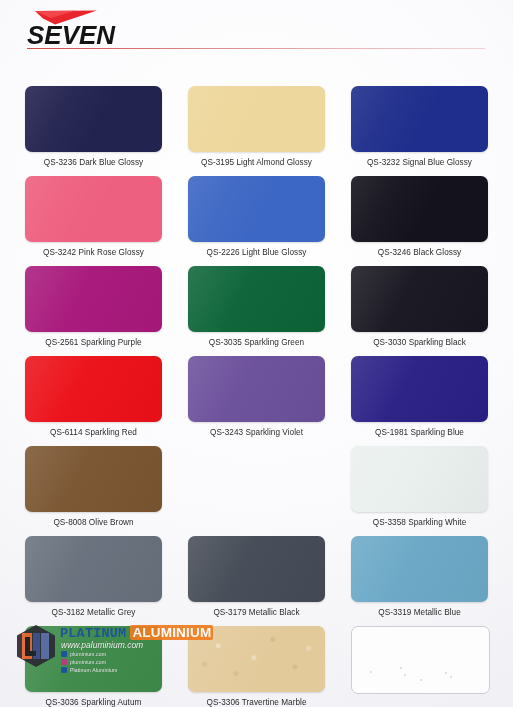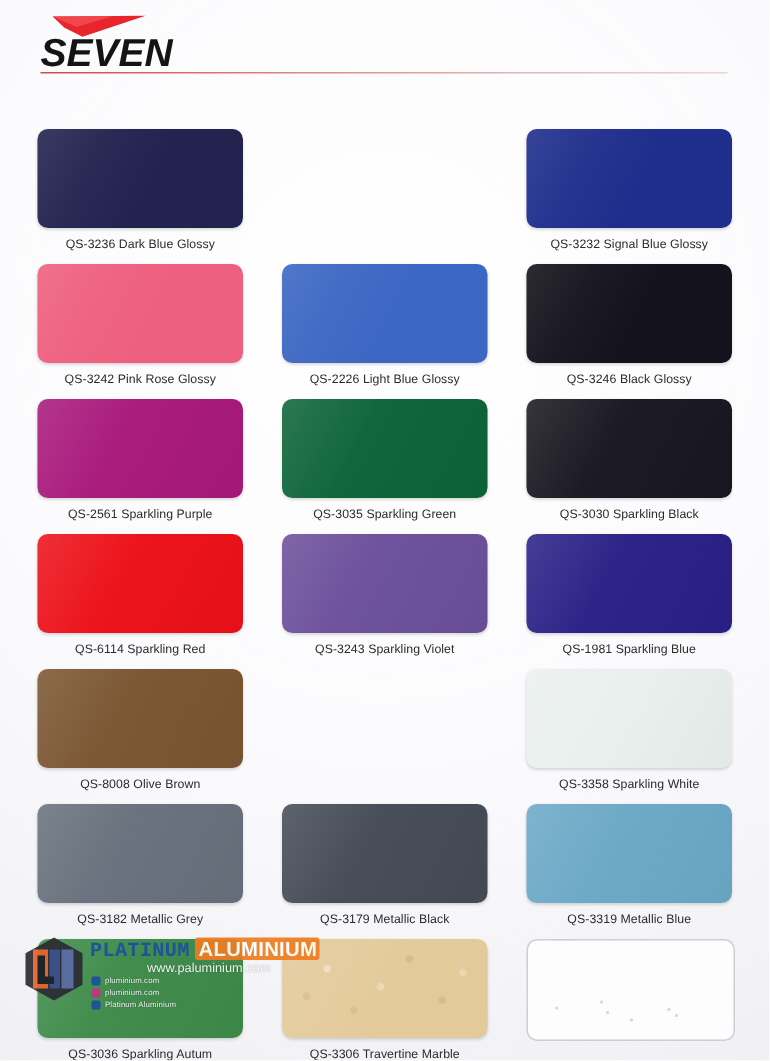--- a/index.html
+++ b/index.html
@@ -171,25 +171,25 @@
     color: #ffffff;
     background: #f07c20;
     padding: 0 2px;
     border-radius: 2px;
   }
   .wm-url {
     position: absolute;
     left: 47px;
     top: 19px;
     font-size: 8.5px;
+    font-style: italic;
     color: #ffffff;
     text-shadow: 0 0 1px rgba(0,0,0,0.45);
     white-space: nowrap;
     font-family: "Liberation Sans", sans-serif;
-    margin-left: 37px;
   }
   .wm-social {
     position: absolute;
     left: 47px;
     top: 29px;
     width: 130px;
   }
   .wm-srow {
     display: flex;
     align-items: center;
@@ -238,20 +238,24 @@
     </div>
     <div class="header-rule"></div>
   </div>
 
   <div class="grid">
 
     <div class="row">
       <div class="cell c0">
         <div class="swatch" style="background: rgb(35, 35, 80);"></div>
         <div class="caption">QS-3236 Dark Blue Glossy</div>
+      </div>
+      <div class="cell c1">
+        <div class="swatch" style="background: rgb(238, 215, 156);"></div>
+        <div class="caption">QS-3195 Light Almond Glossy</div>
       </div>
       <div class="cell c2">
         <div class="swatch" style="background: rgb(31, 46, 140);"></div>
         <div class="caption">QS-3232 Signal Blue Glossy</div>
       </div>
     </div>
 
     <div class="row">
       <div class="cell c0">
         <div class="swatch" style="background: rgb(238, 96, 127);"></div>

